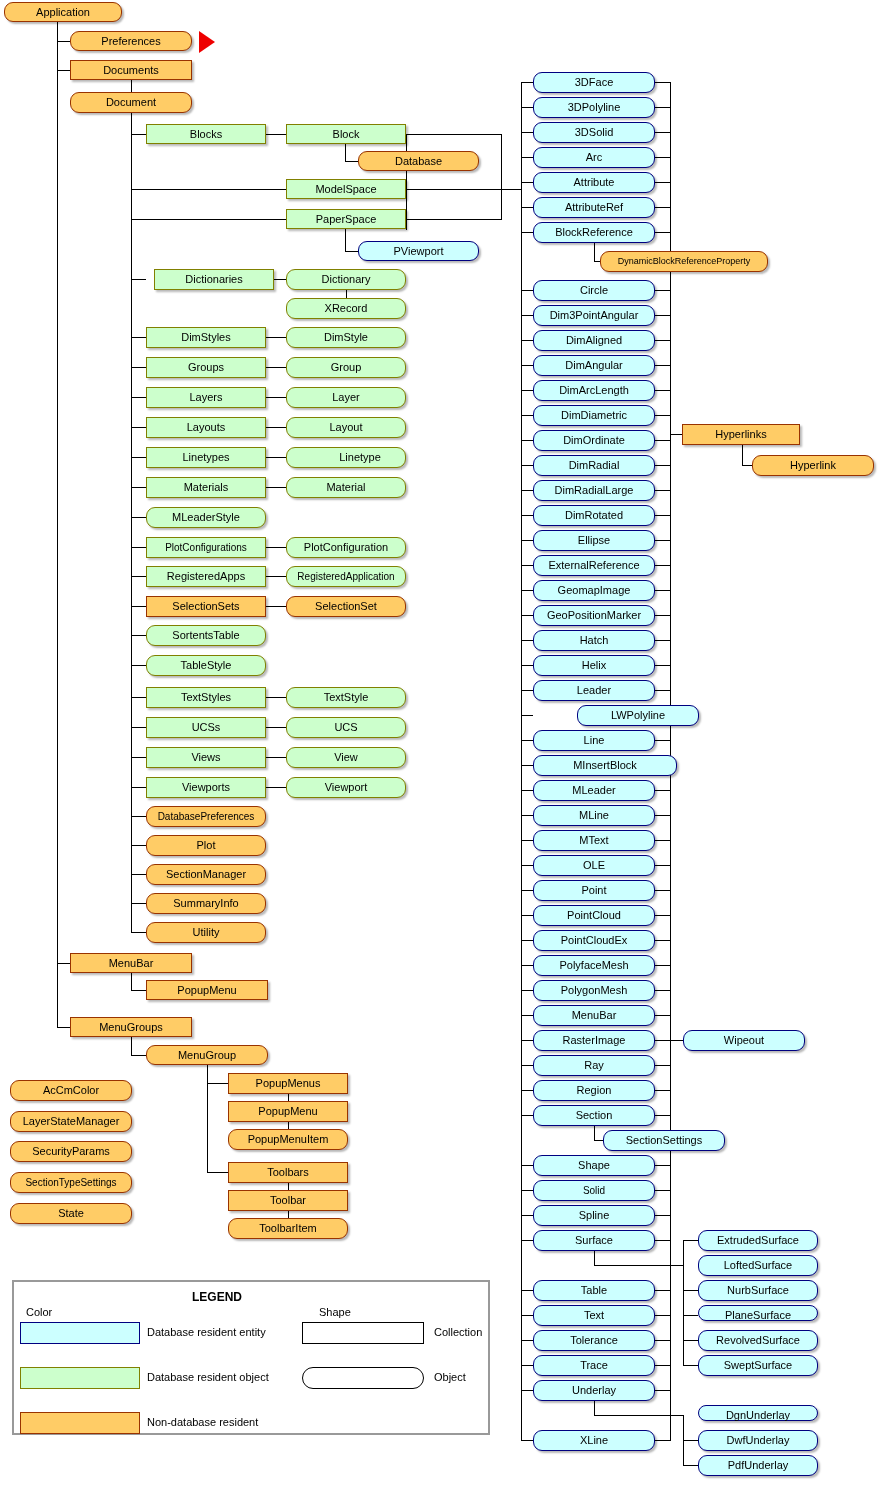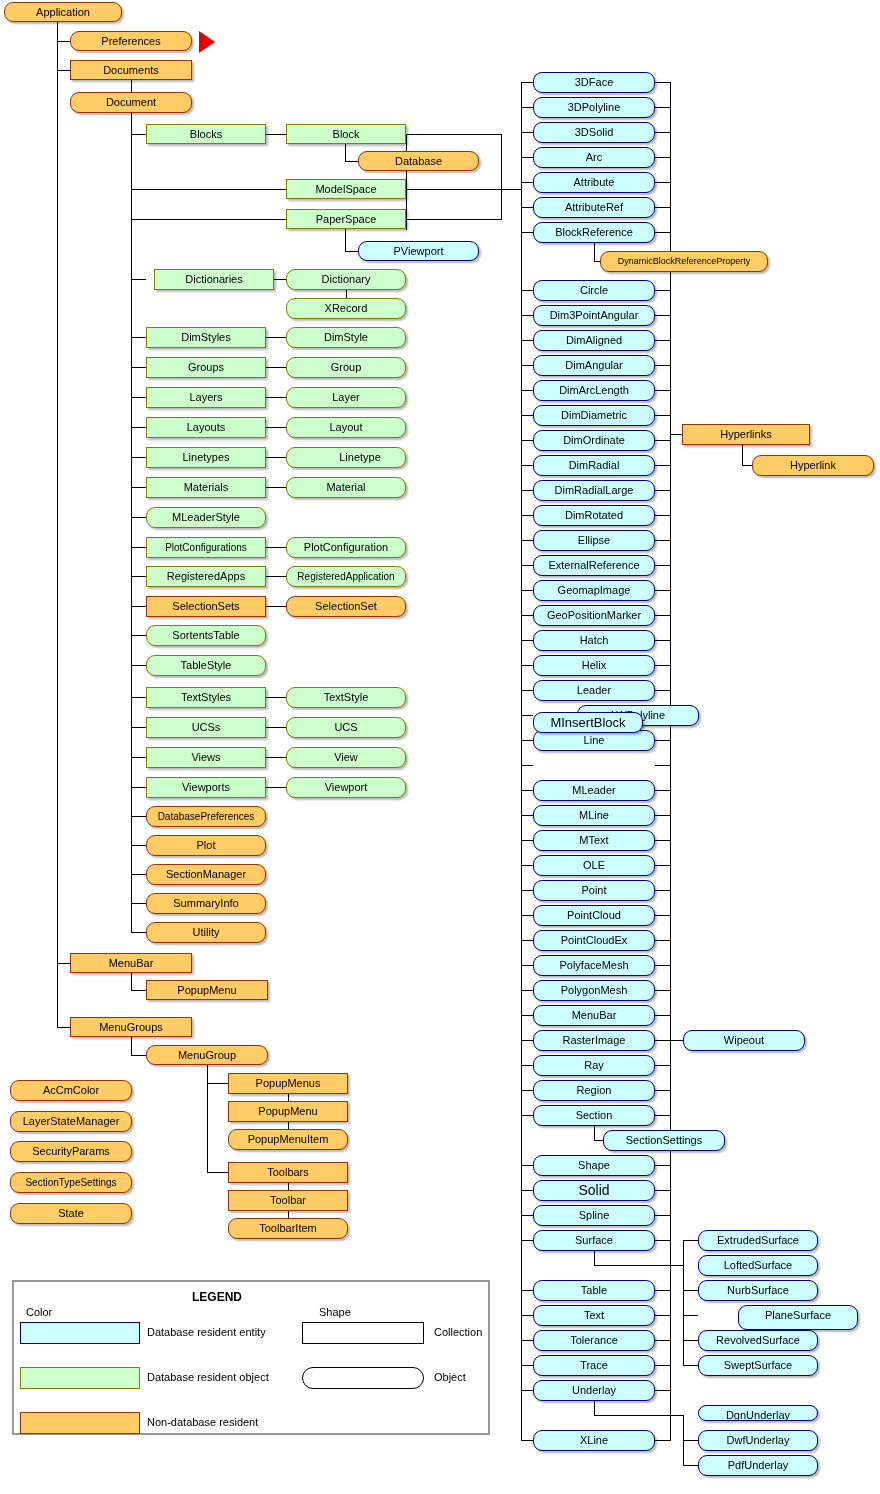--- a/index.html
+++ b/index.html
@@ -506,21 +506,21 @@
       </div>
       <div class="node obj c-ent" style="left:533px;top:680px;width:122px;height:21px;line-height:19px;font-size:11px;">
         <span>Leader</span>
       </div>
       <div class="node obj c-ent" style="left:533px;top:705px;width:122px;height:21px;line-height:19px;font-size:11px;margin-left:44px;">
         <span>LWPolyline</span>
       </div>
       <div class="node obj c-ent" style="left:533px;top:730px;width:122px;height:21px;line-height:19px;font-size:11px;">
         <span>Line</span>
       </div>
-      <div class="node obj c-ent" style="left:533px;top:712px;width:110px;height:21px;line-height:19px;font-size:13px;">
+      <div class="node obj c-ent" style="left:533px;top:755px;width:144px;height:21px;line-height:19px;font-size:11px;">
         <span>MInsertBlock</span>
       </div>
       <div class="node obj c-ent" style="left:533px;top:780px;width:122px;height:21px;line-height:19px;font-size:11px;">
         <span>MLeader</span>
       </div>
       <div class="node obj c-ent" style="left:533px;top:805px;width:122px;height:21px;line-height:19px;font-size:11px;">
         <span>MLine</span>
       </div>
       <div class="node obj c-ent" style="left:533px;top:830px;width:122px;height:21px;line-height:19px;font-size:11px;">
         <span>MText</span>
@@ -560,39 +560,39 @@
       </div>
       <div class="node obj c-ent" style="left:533px;top:1105px;width:122px;height:21px;line-height:19px;font-size:11px;">
         <span>Section</span>
       </div>
       <div class="node obj c-ent" style="left:603px;top:1130px;width:122px;height:21px;line-height:19px;font-size:11px;">
         <span>SectionSettings</span>
       </div>
       <div class="node obj c-ent" style="left:533px;top:1155px;width:122px;height:21px;line-height:19px;font-size:11px;">
         <span>Shape</span>
       </div>
-      <div class="node obj c-ent" style="left:533px;top:1180px;width:122px;height:21px;line-height:19px;font-size:14px;">
+      <div class="node obj c-ent" style="left:533px;top:1180px;width:122px;height:21px;line-height:19px;font-size:10px;">
         <span>Solid</span>
       </div>
       <div class="node obj c-ent" style="left:533px;top:1205px;width:122px;height:21px;line-height:19px;font-size:11px;">
         <span>Spline</span>
       </div>
       <div class="node obj c-ent" style="left:533px;top:1230px;width:122px;height:21px;line-height:19px;font-size:11px;">
         <span>Surface</span>
       </div>
       <div class="node obj c-ent" style="left:698px;top:1230px;width:120px;height:21px;line-height:19px;font-size:11px;">
         <span>ExtrudedSurface</span>
       </div>
       <div class="node obj c-ent" style="left:698px;top:1255px;width:120px;height:21px;line-height:19px;font-size:11px;">
         <span>LoftedSurface</span>
       </div>
       <div class="node obj c-ent" style="left:698px;top:1280px;width:120px;height:21px;line-height:19px;font-size:11px;">
         <span>NurbSurface</span>
       </div>
-      <div class="node obj c-ent" style="left:738px;top:1305px;width:120px;height:25px;line-height:19px;font-size:11px;">
+      <div class="node obj c-ent" style="left:698px;top:1305px;width:120px;height:16px;line-height:19px;font-size:11px;">
         <span>PlaneSurface</span>
       </div>
       <div class="node obj c-ent" style="left:698px;top:1330px;width:120px;height:21px;line-height:19px;font-size:11px;">
         <span>RevolvedSurface</span>
       </div>
       <div class="node obj c-ent" style="left:698px;top:1355px;width:120px;height:21px;line-height:19px;font-size:11px;">
         <span>SweptSurface</span>
       </div>
       <div class="node obj c-ent" style="left:533px;top:1280px;width:122px;height:21px;line-height:19px;font-size:11px;">
         <span>Table</span>
@@ -614,21 +614,21 @@
       </div>
       <div class="node obj c-ent" style="left:698px;top:1430px;width:120px;height:21px;line-height:19px;font-size:11px;">
         <span>DwfUnderlay</span>
       </div>
       <div class="node obj c-ent" style="left:698px;top:1455px;width:120px;height:21px;line-height:19px;font-size:11px;">
         <span>PdfUnderlay</span>
       </div>
       <div class="node obj c-ent" style="left:533px;top:1430px;width:122px;height:21px;line-height:19px;font-size:11px;">
         <span>XLine</span>
       </div>
-      <div class="node coll c-non" style="left:682px;top:424px;width:128px;height:21px;line-height:19px;font-size:11px;">
+      <div class="node coll c-non" style="left:682px;top:424px;width:118px;height:21px;line-height:19px;font-size:11px;">
         <span>Hyperlinks</span>
       </div>
       <div class="node obj c-non" style="left:752px;top:455px;width:122px;height:21px;line-height:19px;font-size:11px;">
         <span>Hyperlink</span>
       </div>
     </div>
 
   <div id="redarrow" style="left:199px;top:31px;"></div>
 
   <div id="legend" style="left: 12px; top: 1280px; width: 478px; height: 155px;">

